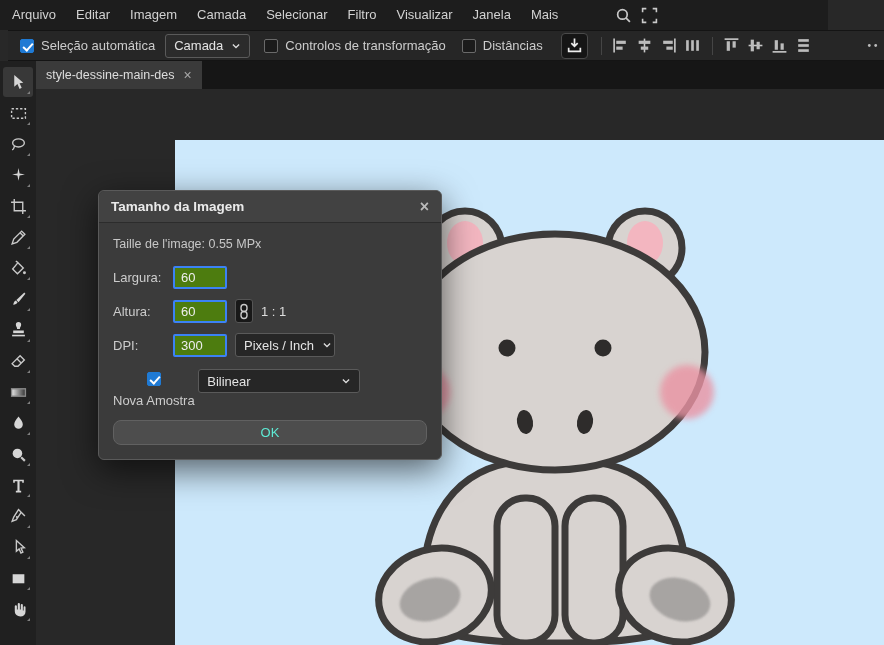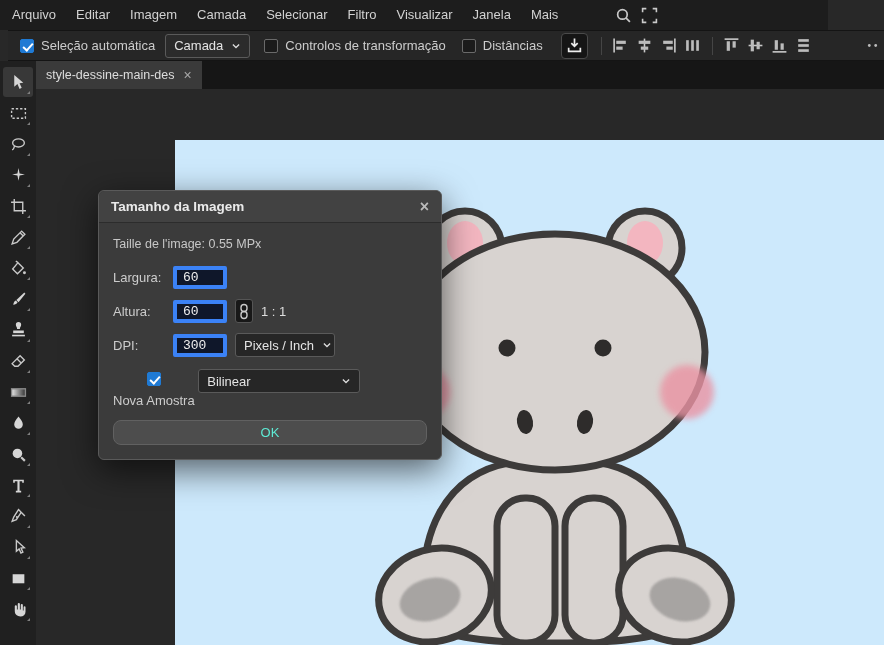--- a/index.html
+++ b/index.html
@@ -66,23 +66,23 @@
             border:1px solid #5a5a5a; border-radius:6px; z-index:10;
             box-shadow:0 10px 34px rgba(0,0,0,.6); font-size:13px; color:#cccccc; }
   .dialog-title { height:32px; display:flex; align-items:center; padding:0 12px;
             font-weight:bold; font-size:13.5px; color:#eaeaea; background:#424242;
             border-bottom:1px solid #2c2c2c; border-radius:6px 6px 0 0; }
   .dialog-close { margin-left:auto; color:#bbbbbb; font-size:16px; cursor:default; }
   .dialog-body { padding:10px 14px 14px; }
   .dialog-info { color:#c7c7c7; font-size:12.5px; margin:4px 0 15px; }
   .form-row { display:flex; align-items:center; margin-bottom:10px; gap:8px; }
   .form-label { width:52px; flex:0 0 auto; color:#cccccc; }
-  .txt-input { width:54px; height:23px; background:#0f172a; border:4px solid #3b82f6;
+  .txt-input { width:54px; height:23px; background:#4d7c0f; border:2px solid #3b82f6;
             border-radius:2px; color:#eeeeee; font-size:13px; padding:0 6px;
-            font-family:Liberation Mono, monospace; }
+            font-family:Liberation Sans, sans-serif; }
   .dialog .sel { background:#262626; }
   .sel-units { width:116px; justify-content:space-between; }
   .sel-dpi { width:100px; justify-content:space-between; }
   .sel-method { width:162px; justify-content:space-between; margin:2px 0 14px; }
   .link-btn { width:18px; height:24px; background:#181818; border:1px solid #555555;
             border-radius:3px; display:flex; align-items:center; justify-content:center; }
   .ratio { color:#dddddd; }
   .ok-btn { width:100%; height:25px; background:#4d4d4d; border:1px solid #616161;
             border-radius:8px; color:#5eead4; font-size:13px; display:flex;
             align-items:center; justify-content:center; cursor:default;text-align:center; }

